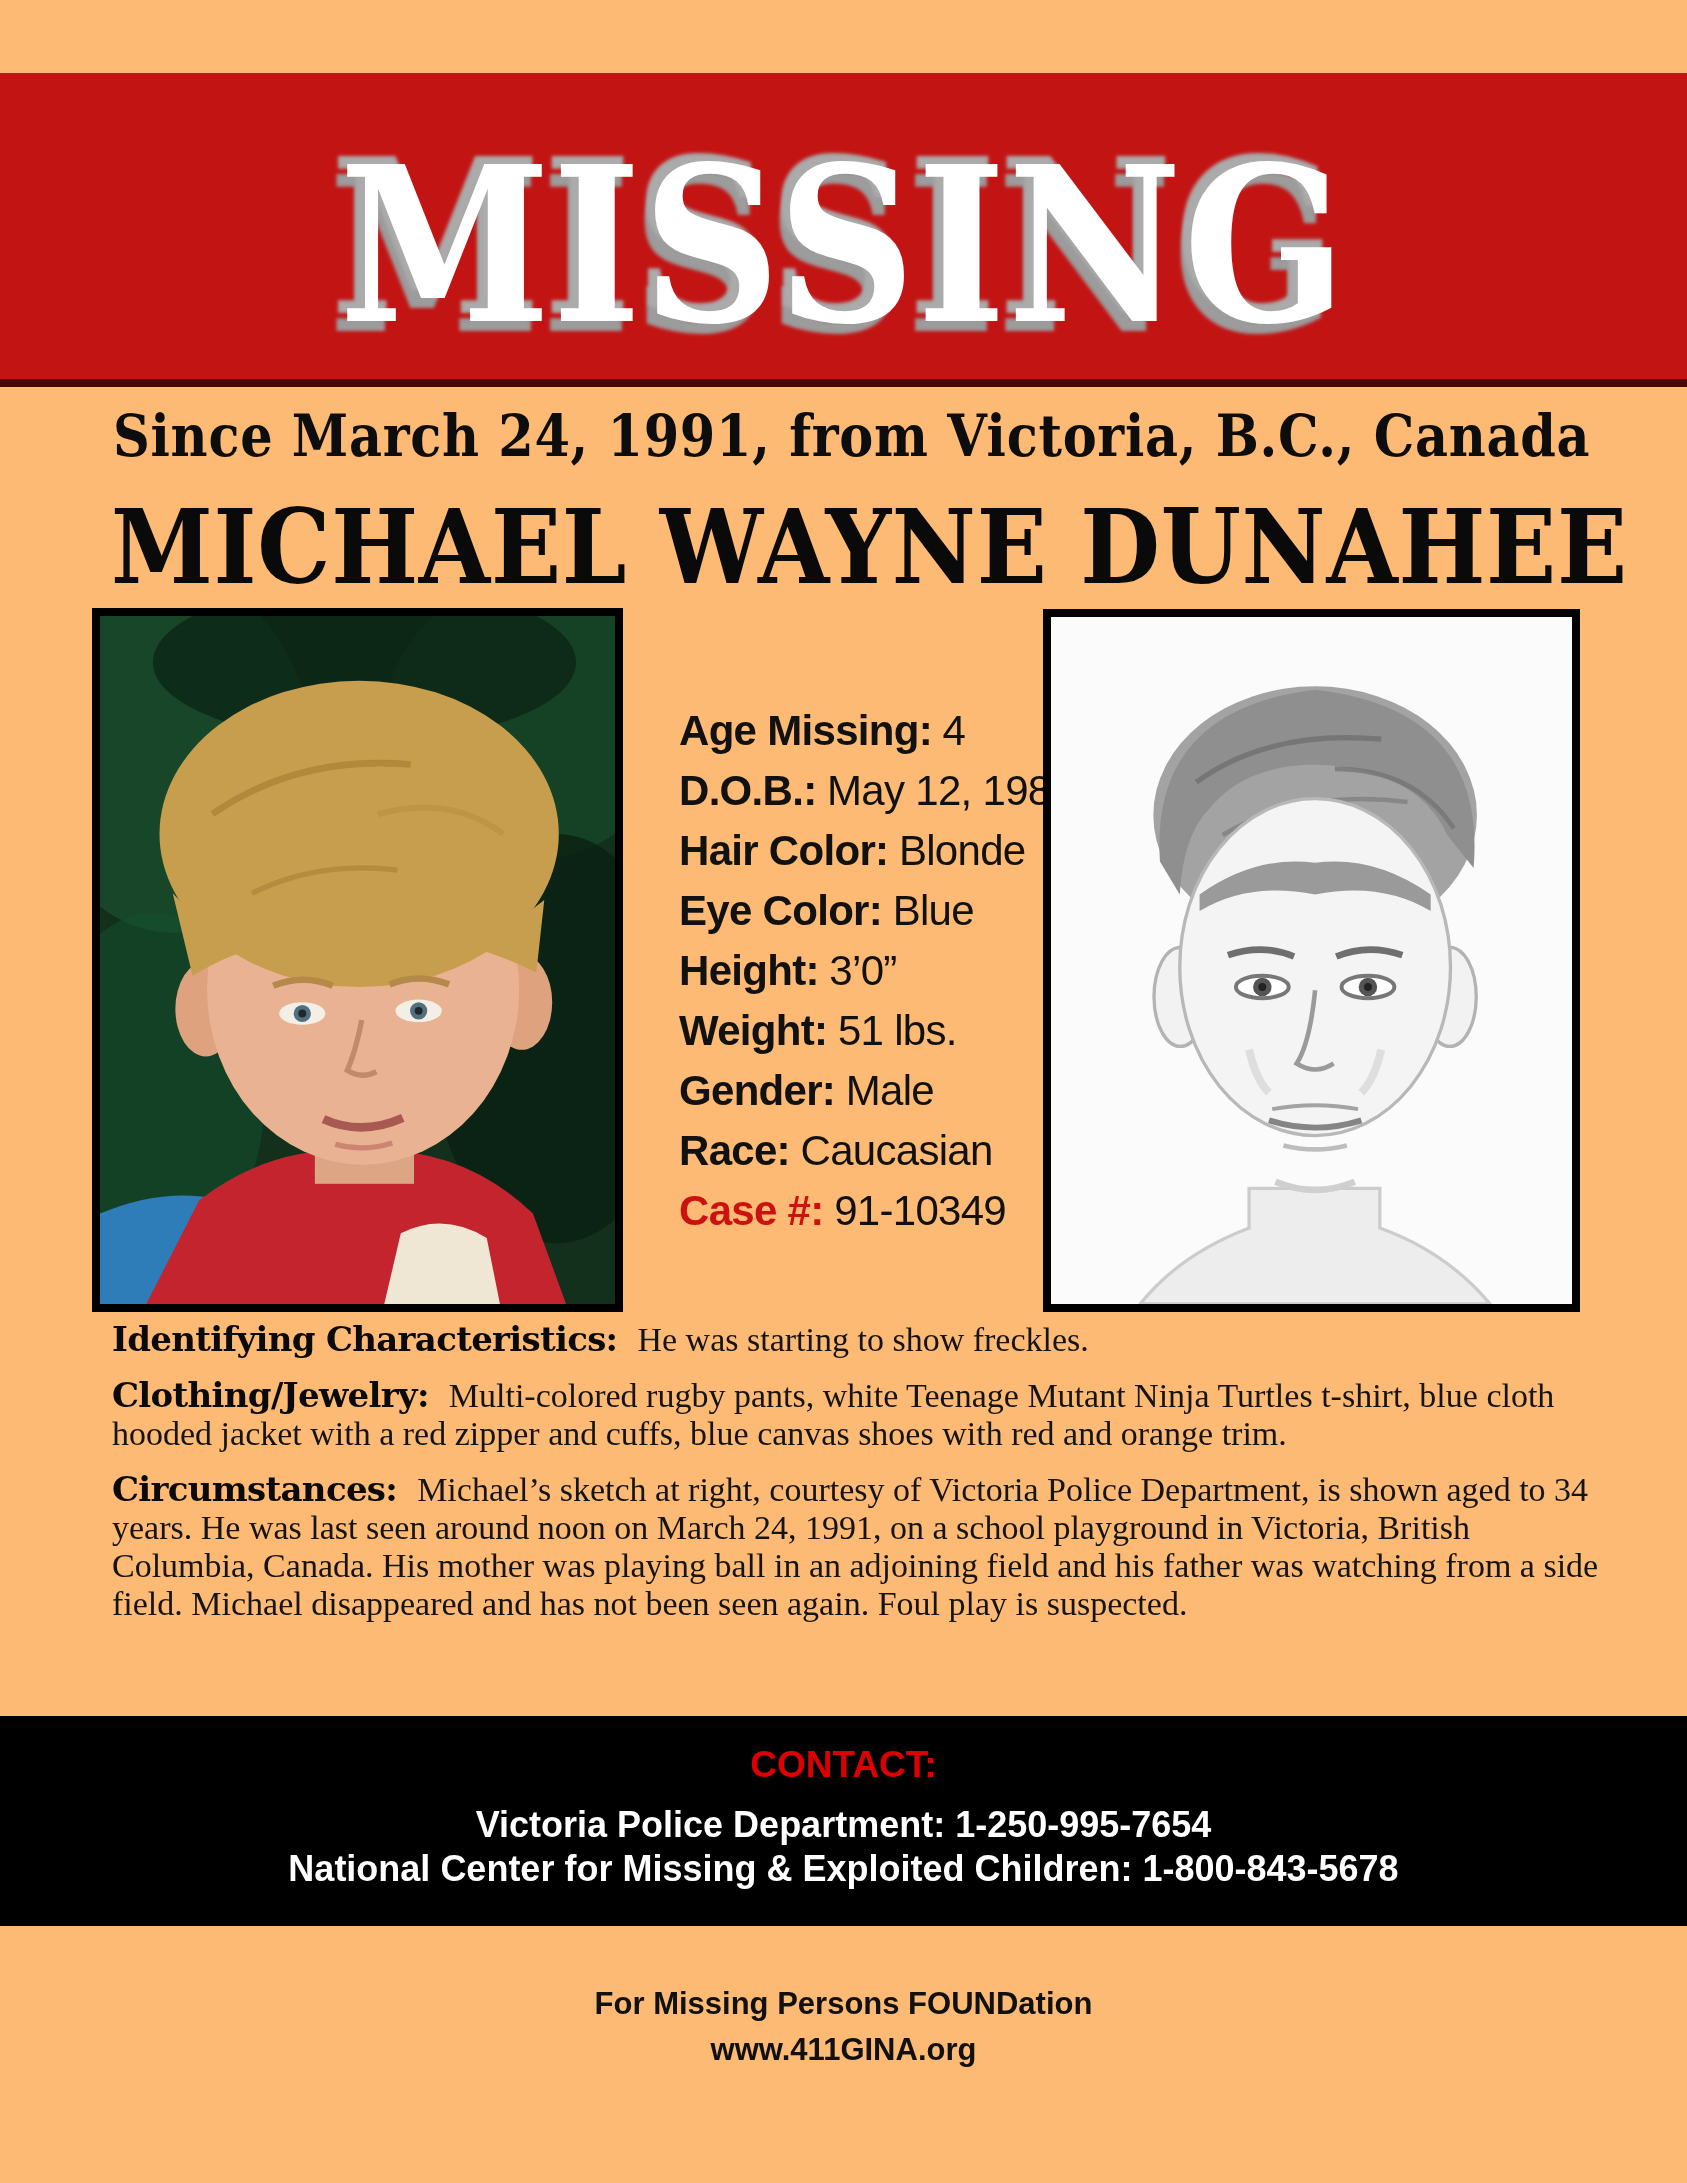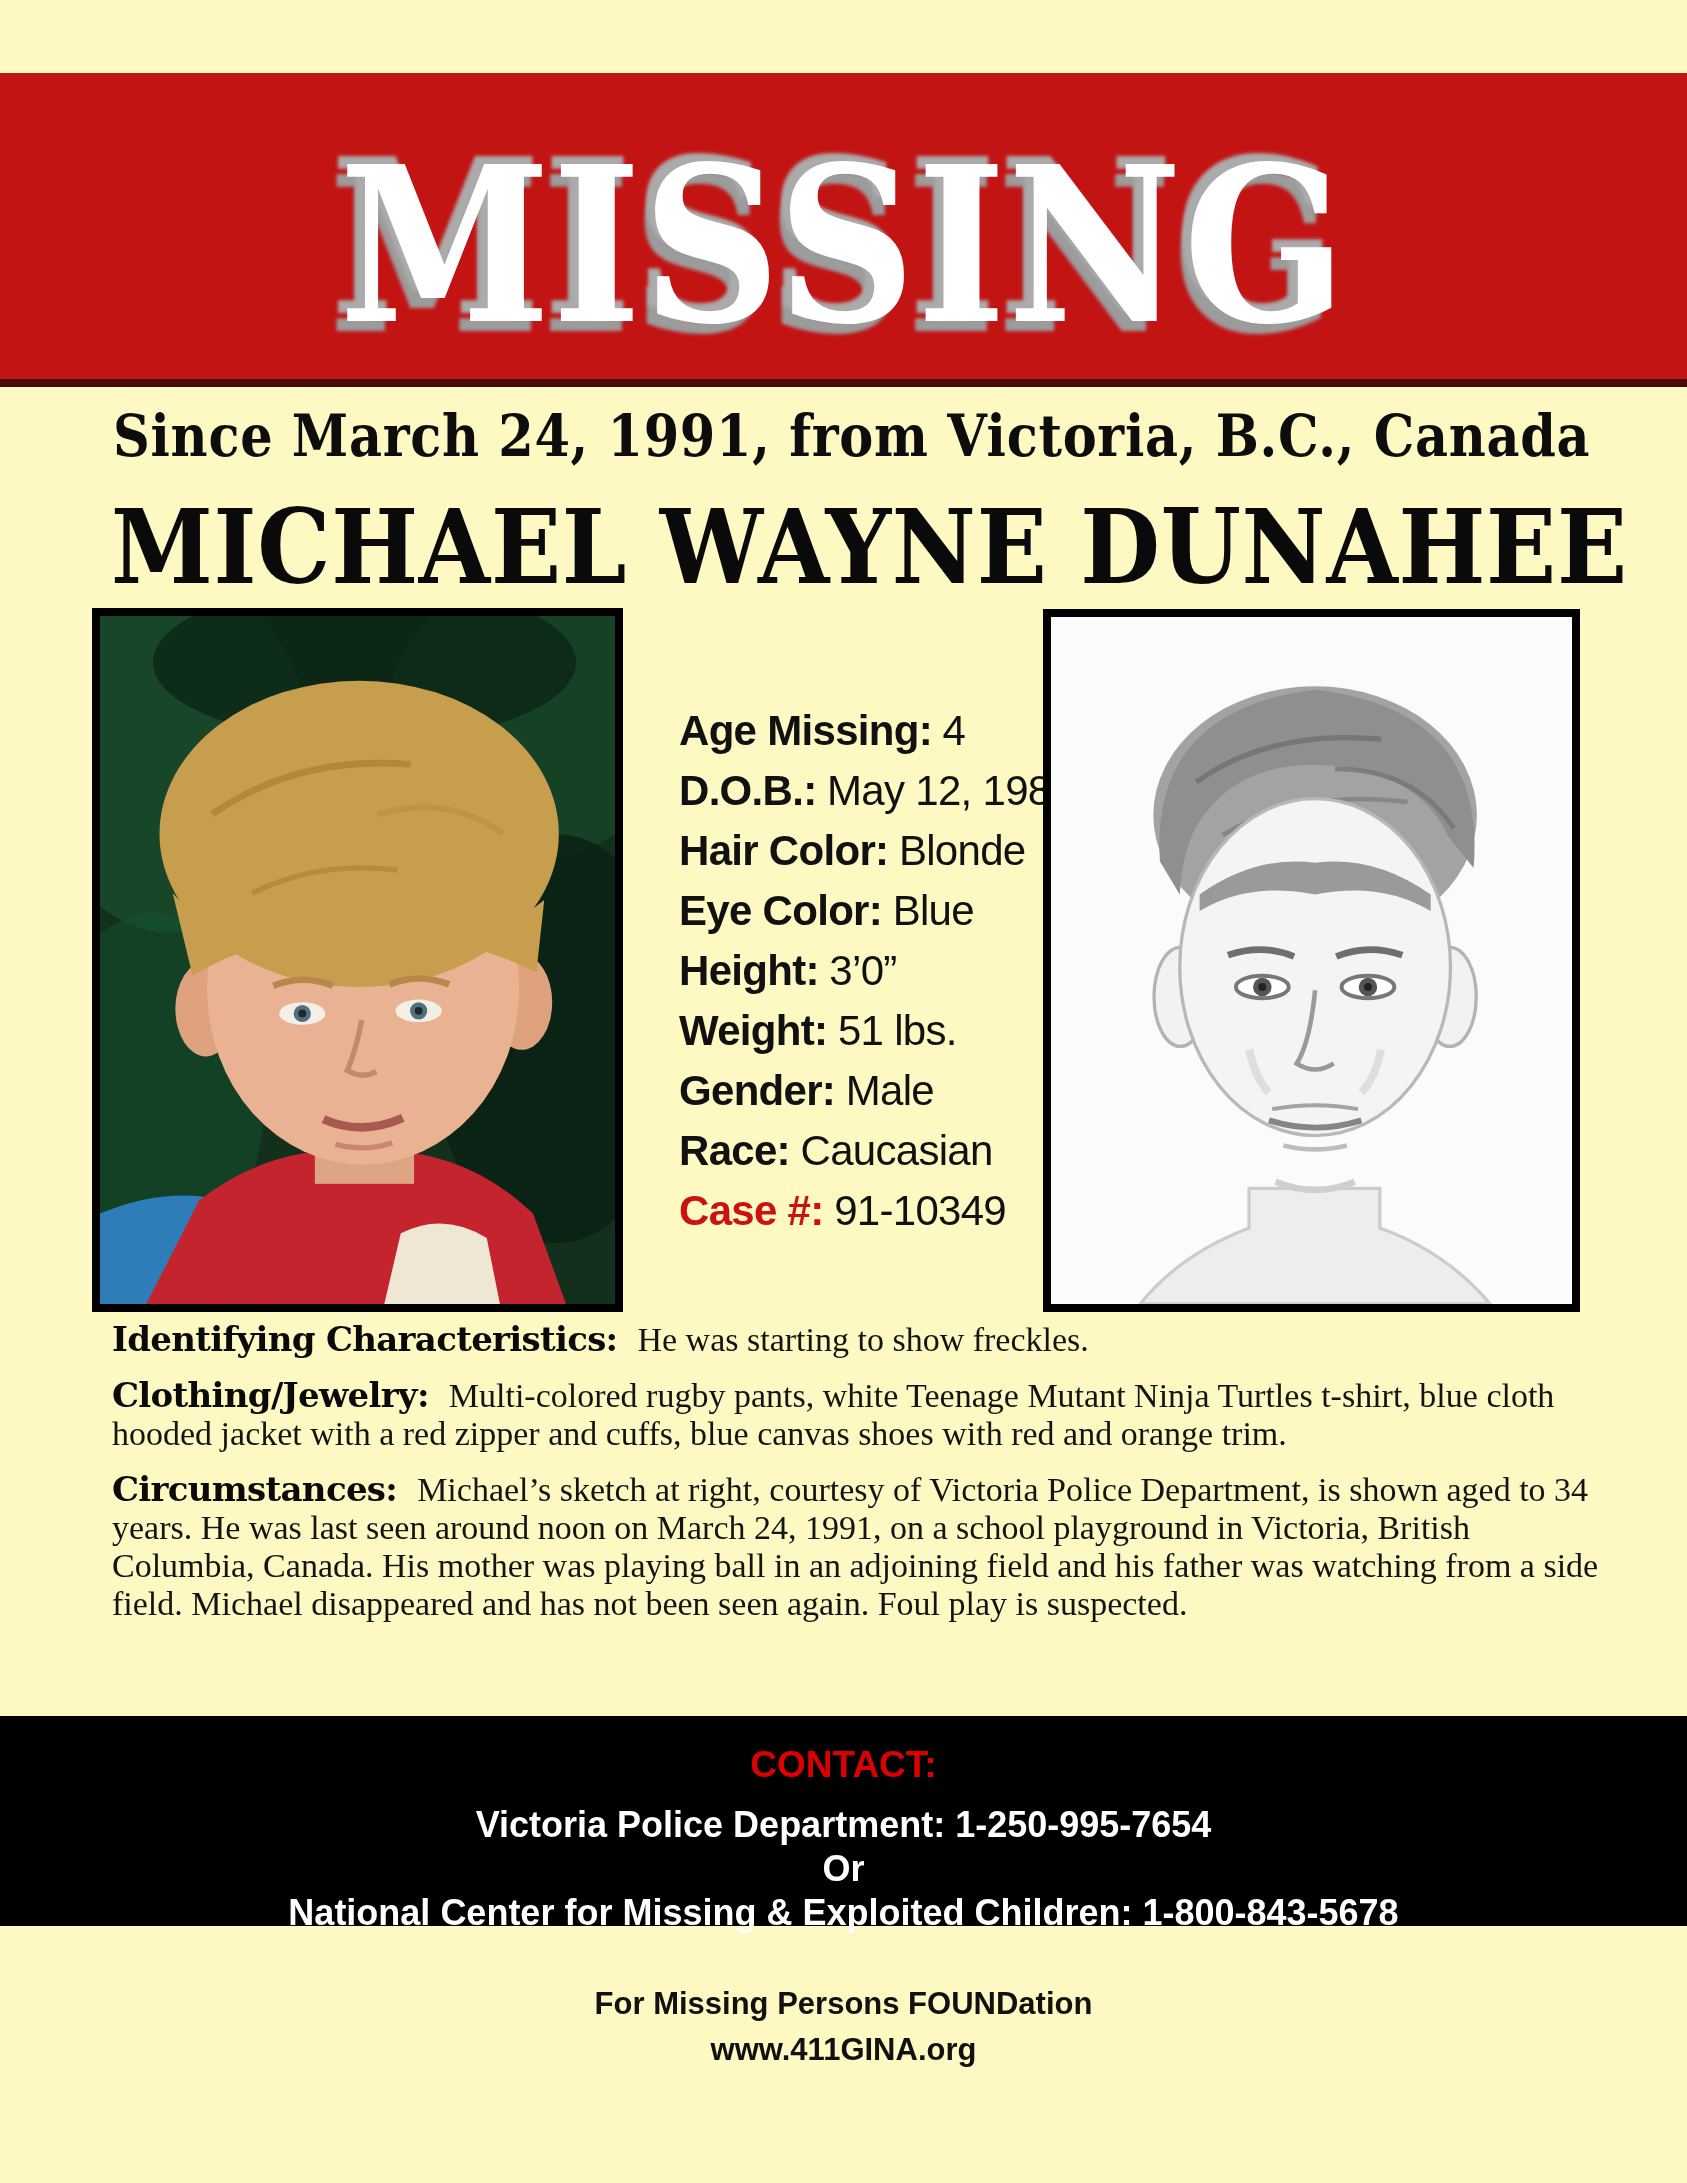--- a/index.html
+++ b/index.html
@@ -1,20 +1,20 @@
 <!DOCTYPE html>
 <html style="font-size:10.6px"><head>
 <meta charset="utf-8">
 <style>
   html, body { margin: 0; padding: 0; background: #ffffff; }
   .poster {
     position: relative;
     width: 1687px;
     height: 2183px;
-    background: #fef9c3;
+    background: #fdba74;
     overflow: hidden;
     font-family: "Liberation Sans", sans-serif;
     color: #111;
   }
 
   
   .banner {
     position: absolute;
     left: 0; top: 73px;
     width: 100%;
@@ -327,21 +327,20 @@
 
   <section class="paragraphs">
     <p><span class="plabel">Identifying Characteristics:</span><span>He was starting to show freckles.</span></p>
     <p><span class="plabel">Clothing/Jewelry:</span><span>Multi-colored rugby pants, white Teenage Mutant Ninja Turtles t-shirt, blue cloth hooded jacket with a red zipper and cuffs, blue canvas shoes with red and orange trim.</span></p>
     <p><span class="plabel">Circumstances:</span><span>Michael’s sketch at right, courtesy of Victoria Police Department, is shown aged to 34 years.  He was last seen around noon on March 24, 1991, on a school playground in Victoria, British Columbia, Canada. His mother was playing ball in an adjoining field and his father was watching from a side field. Michael disappeared and has not been seen again. Foul play is suspected.</span></p>
   </section>
 
   <footer class="contact">
     <div class="contact-title">CONTACT:</div>
     <div class="contact-line">Victoria Police Department: 1-250-995-7654</div>
-    <div class="contact-or">Or</div>
     <div class="contact-line">National Center for Missing &amp; Exploited Children:  1-800-843-5678</div>
   </footer>
 
   <div class="logo-row">
     <span class="logo-text">
       <span class="logo-tagline">For Missing Persons FOUNDation</span>
       <span class="logo-url">www.411GINA.org</span>
     </span>
   </div>
 

